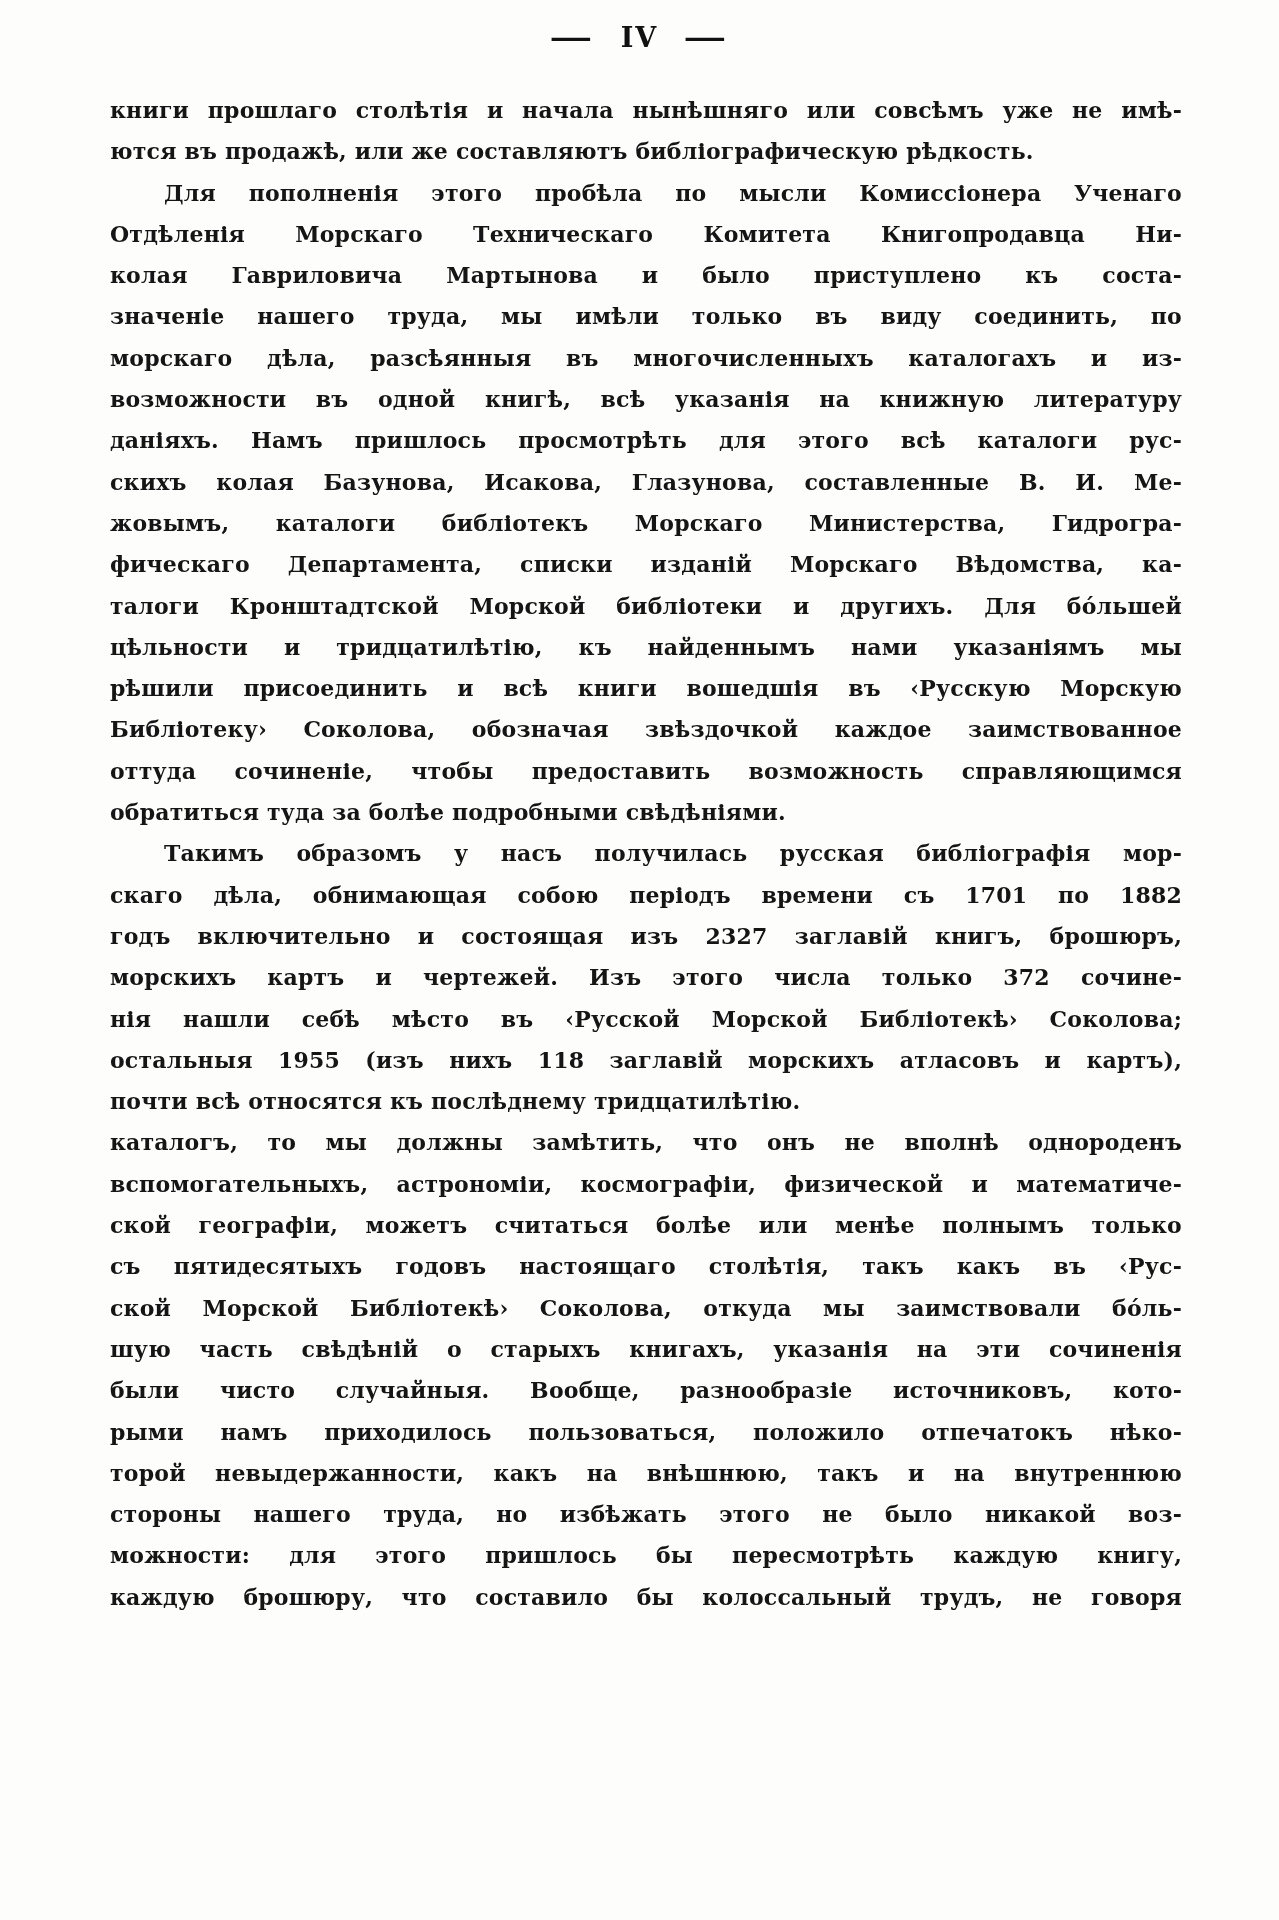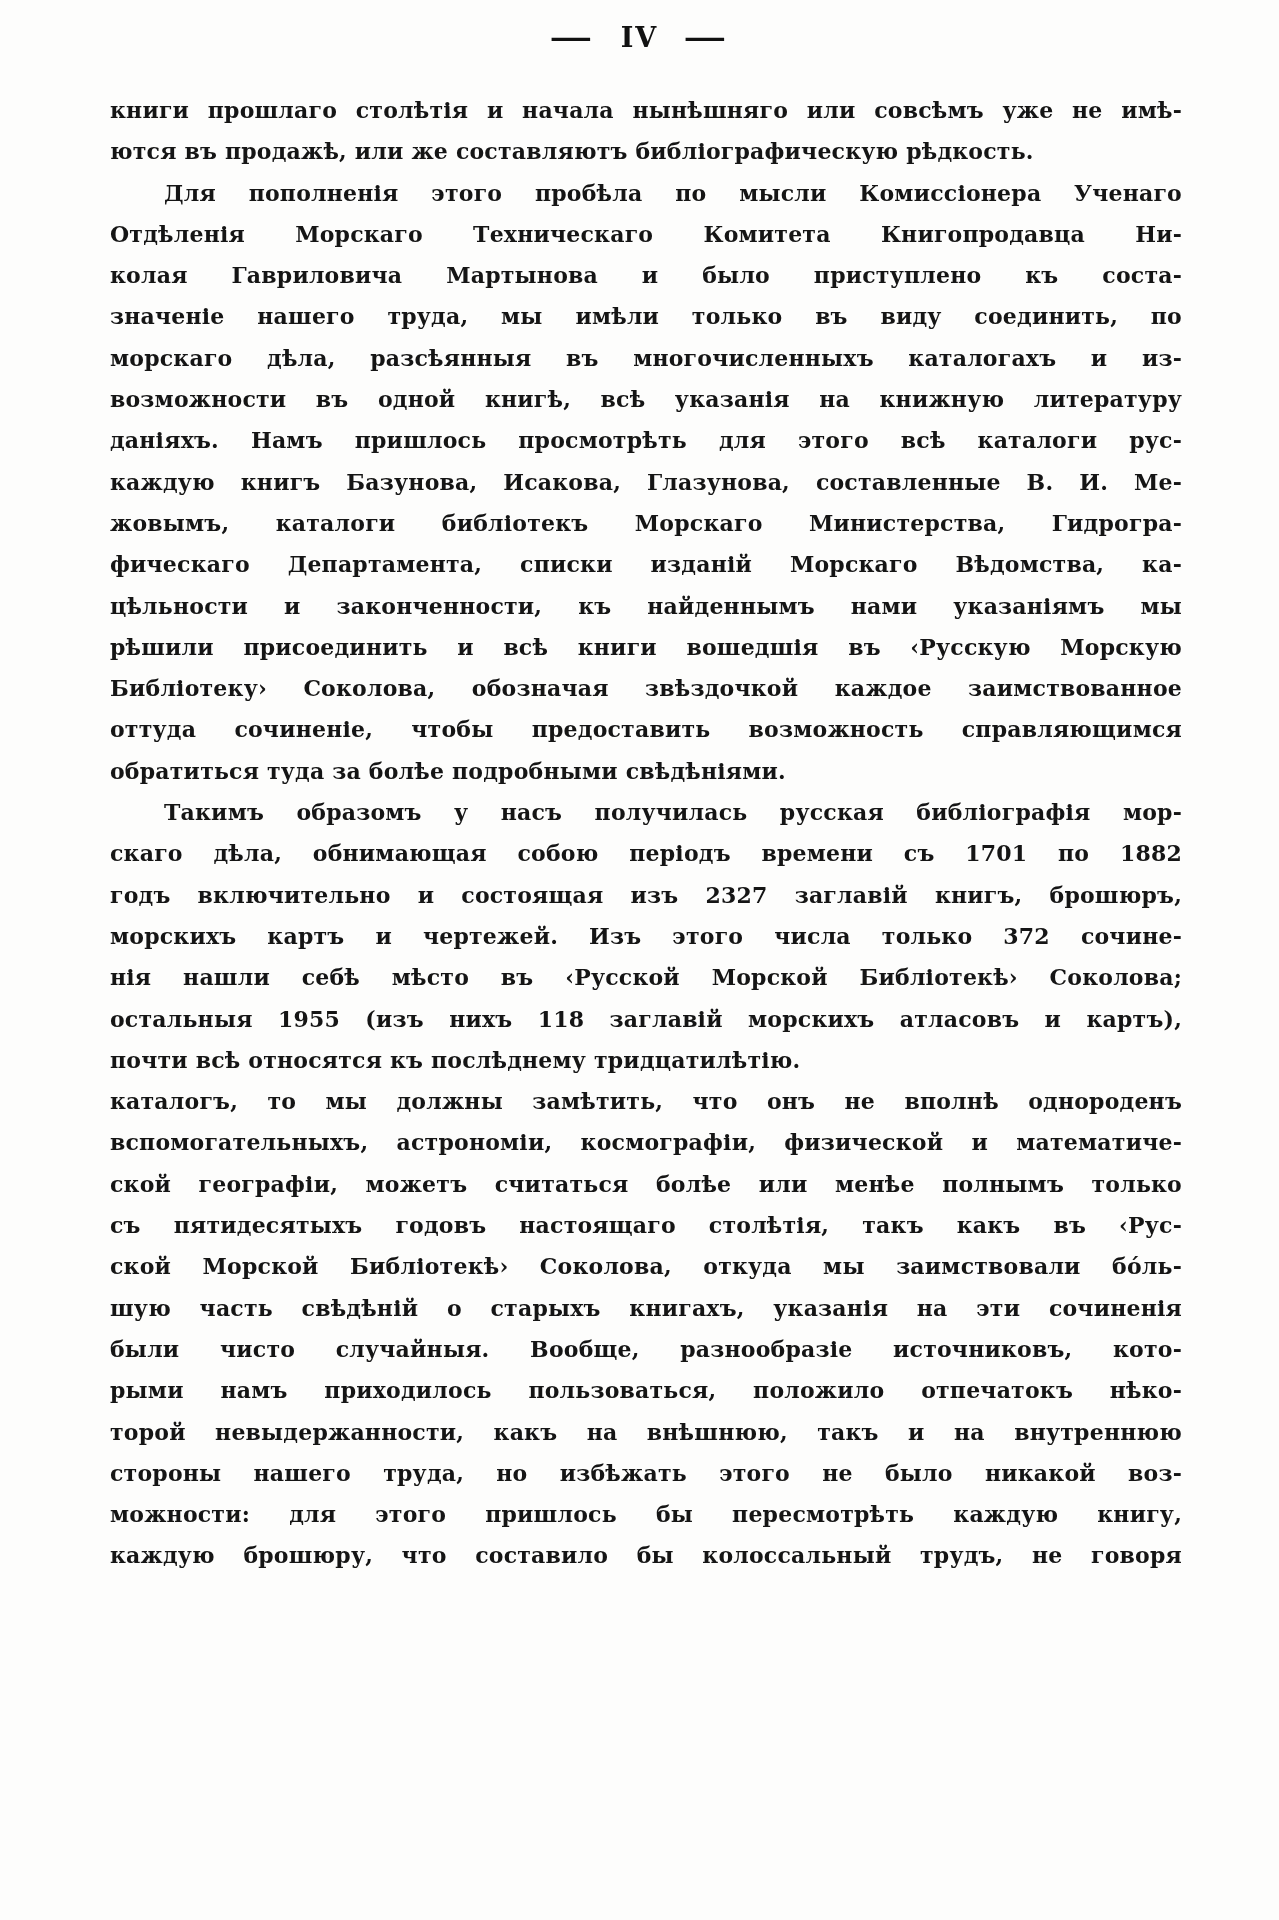--- a/index.html
+++ b/index.html
@@ -71,24 +71,25 @@
   <div class="text-block" id="text-block">
       <div class="line">книги прошлаго столѣтія и начала нынѣшняго или совсѣмъ уже не имѣ-</div>
       <div class="line endline">ются въ продажѣ, или же составляютъ библіографическую рѣдкость.</div>
       <div class="line indent">Для пополненія этого пробѣла по мысли Комиссіонера Ученаго</div>
       <div class="line">Отдѣленія Морскаго Техническаго Комитета Книгопродавца Ни-</div>
       <div class="line">колая Гавриловича Мартынова и было приступлено къ соста-</div>
       <div class="line">значеніе нашего труда, мы имѣли только въ виду соединить, по</div>
       <div class="line">морскаго дѣла, разсѣянныя въ многочисленныхъ каталогахъ и из-</div>
       <div class="line">возможности въ одной книгѣ, всѣ указанія на книжную литературу</div>
       <div class="line">даніяхъ. Намъ пришлось просмотрѣть для этого всѣ каталоги рус-</div>
-      <div class="line">каждую книгъ Базунова, Исакова, Глазунова, составленные В. И. Ме-</div>
+      <div class="line">скихъ колая Базунова, Исакова, Глазунова, составленные В. И. Ме-</div>
       <div class="line">жовымъ, каталоги библіотекъ Морскаго Министерства, Гидрогра-</div>
       <div class="line">фическаго Департамента, списки изданій Морскаго Вѣдомства, ка-</div>
-      <div class="line">цѣльности и законченности, къ найденнымъ нами указаніямъ мы</div>
+      <div class="line">талоги Кронштадтской Морской библіотеки и другихъ. Для бо́льшей</div>
+      <div class="line">цѣльности и тридцатилѣтію, къ найденнымъ нами указаніямъ мы</div>
       <div class="line">рѣшили присоединить и всѣ книги вошедшія въ ‹Русскую Морскую</div>
       <div class="line">Библіотеку› Соколова, обозначая звѣздочкой каждое заимствованное</div>
       <div class="line">оттуда сочиненіе, чтобы предоставить возможность справляющимся</div>
       <div class="line endline">обратиться туда за болѣе подробными свѣдѣніями.</div>
       <div class="line indent">Такимъ образомъ у насъ получилась русская библіографія мор-</div>
       <div class="line">скаго дѣла, обнимающая собою періодъ времени съ 1701 по 1882</div>
       <div class="line">годъ включительно и состоящая изъ 2327 заглавій книгъ, брошюръ,</div>
       <div class="line">морскихъ картъ и чертежей. Изъ этого числа только 372 сочине-</div>
       <div class="line">нія нашли себѣ мѣсто въ ‹Русской Морской Библіотекѣ› Соколова;</div>
       <div class="line">остальныя 1955 (изъ нихъ 118 заглавій морскихъ атласовъ и картъ),</div>

